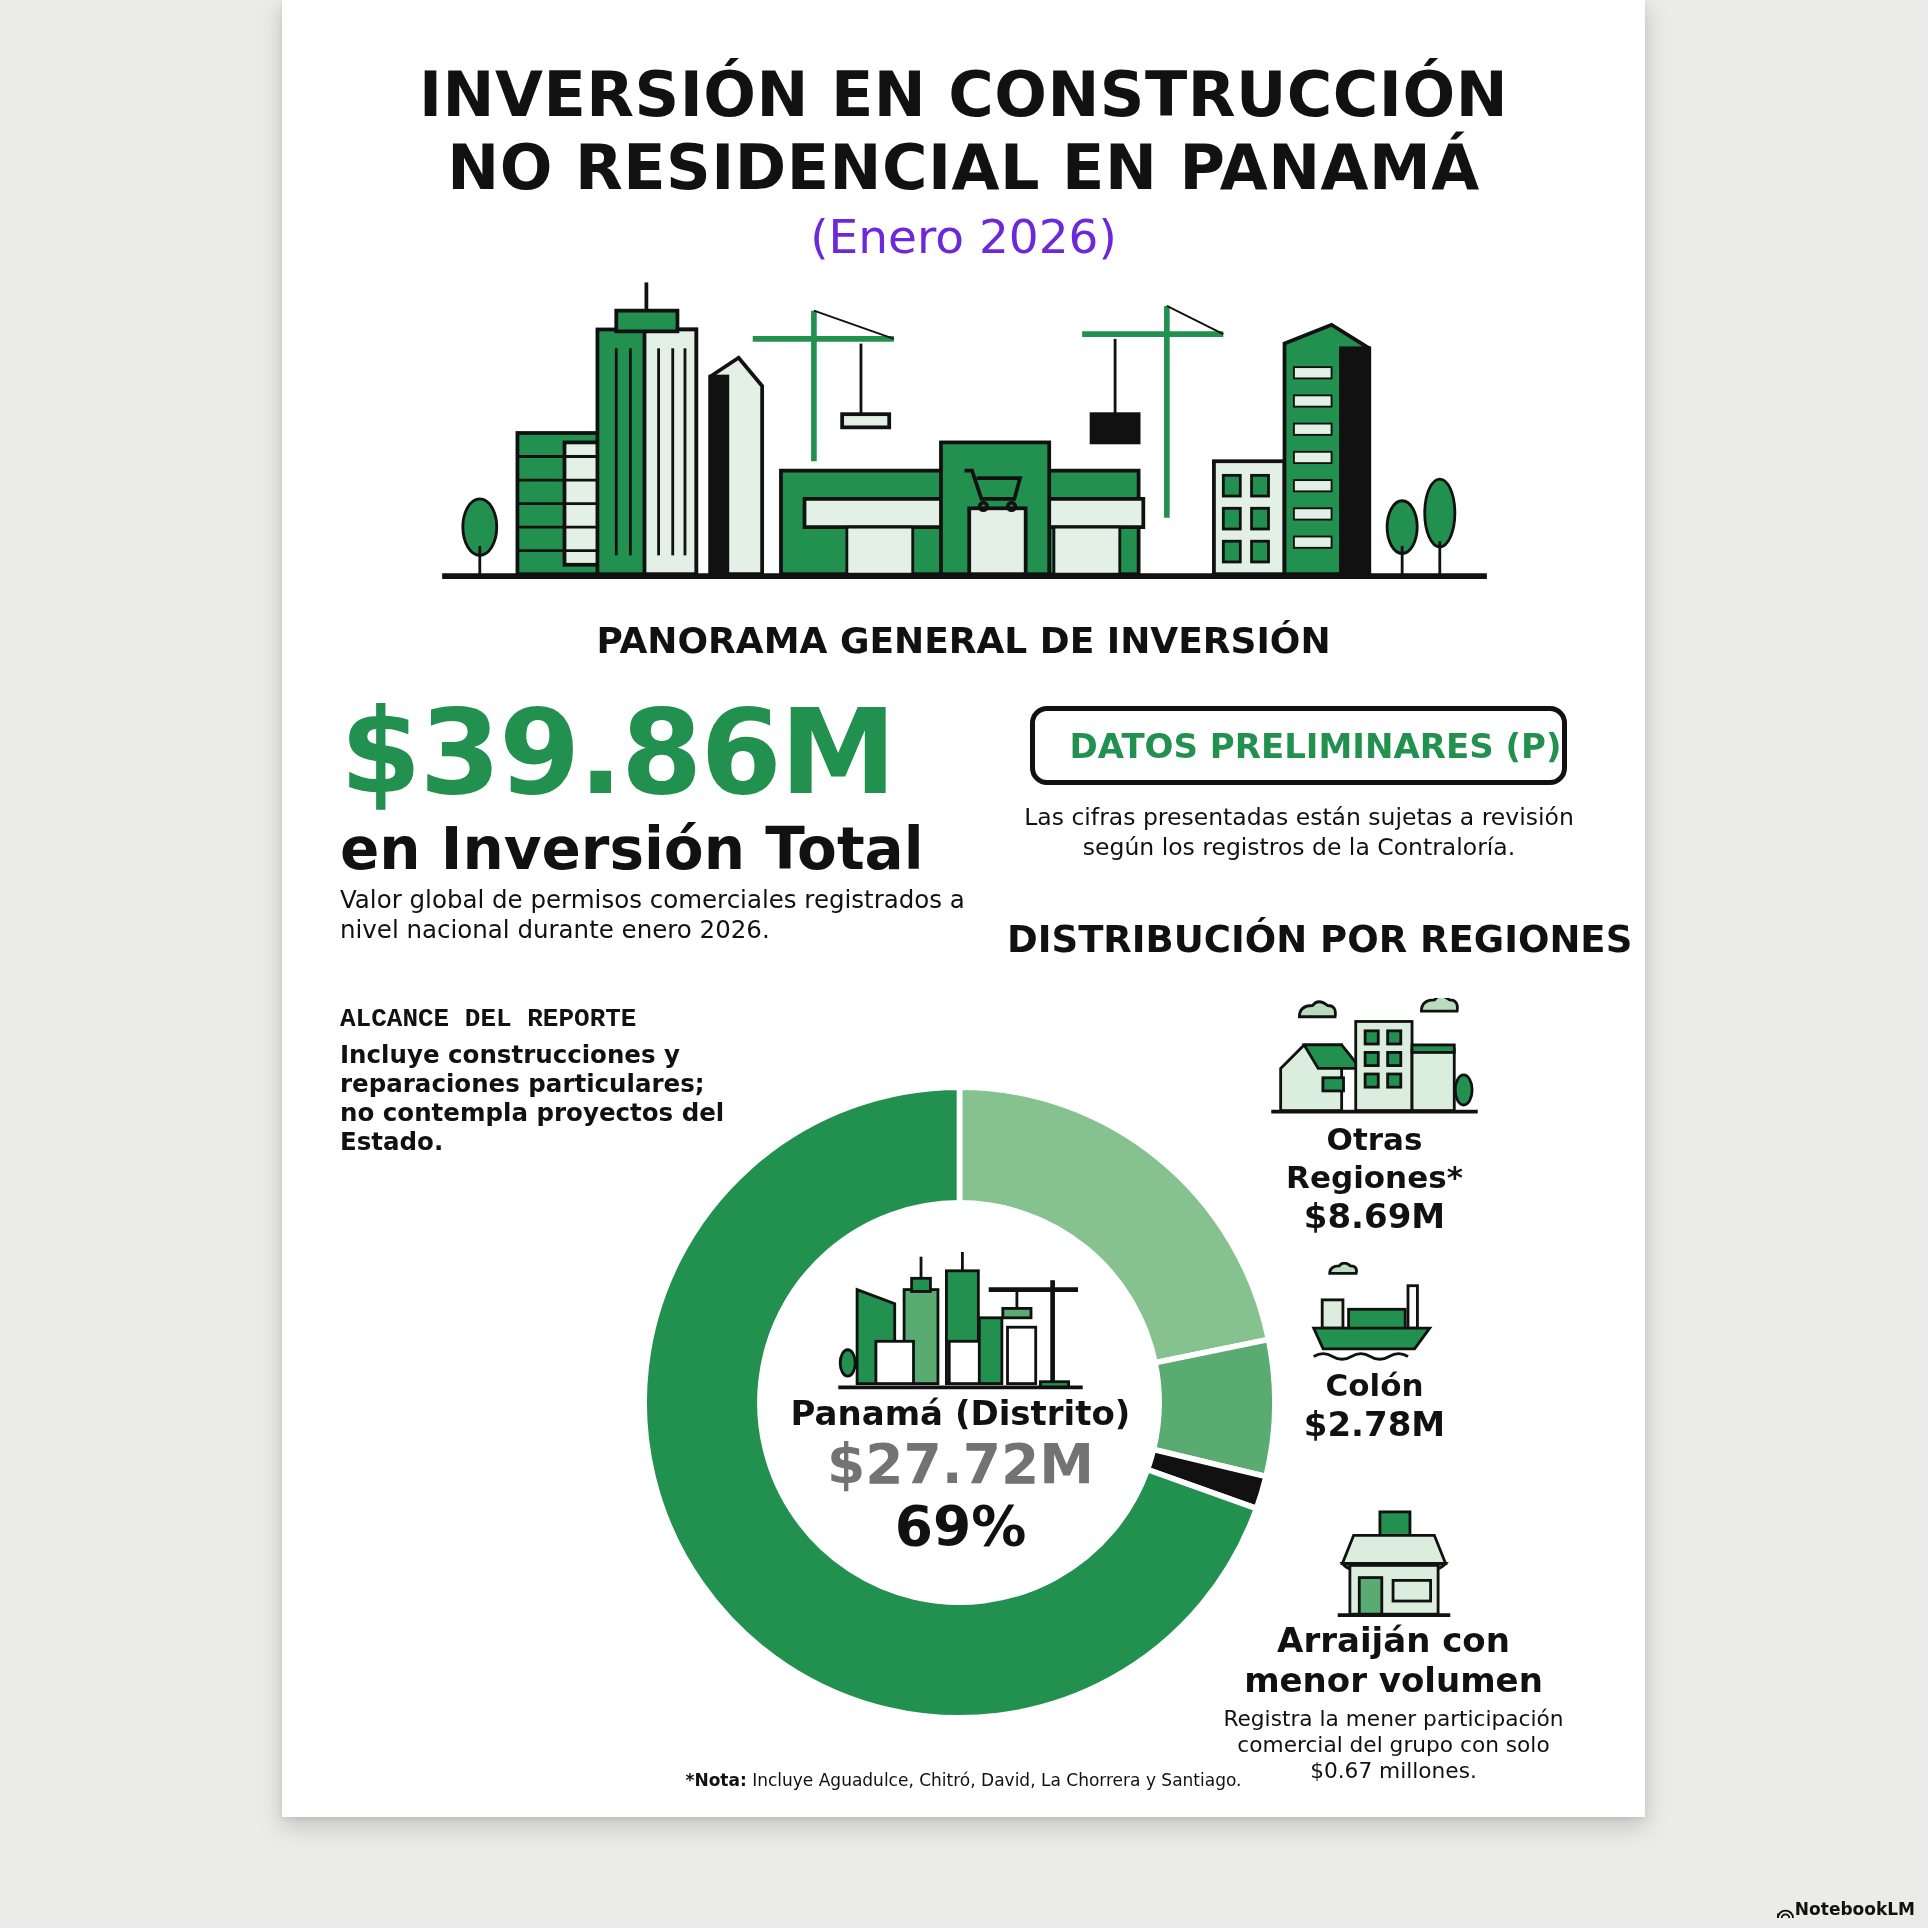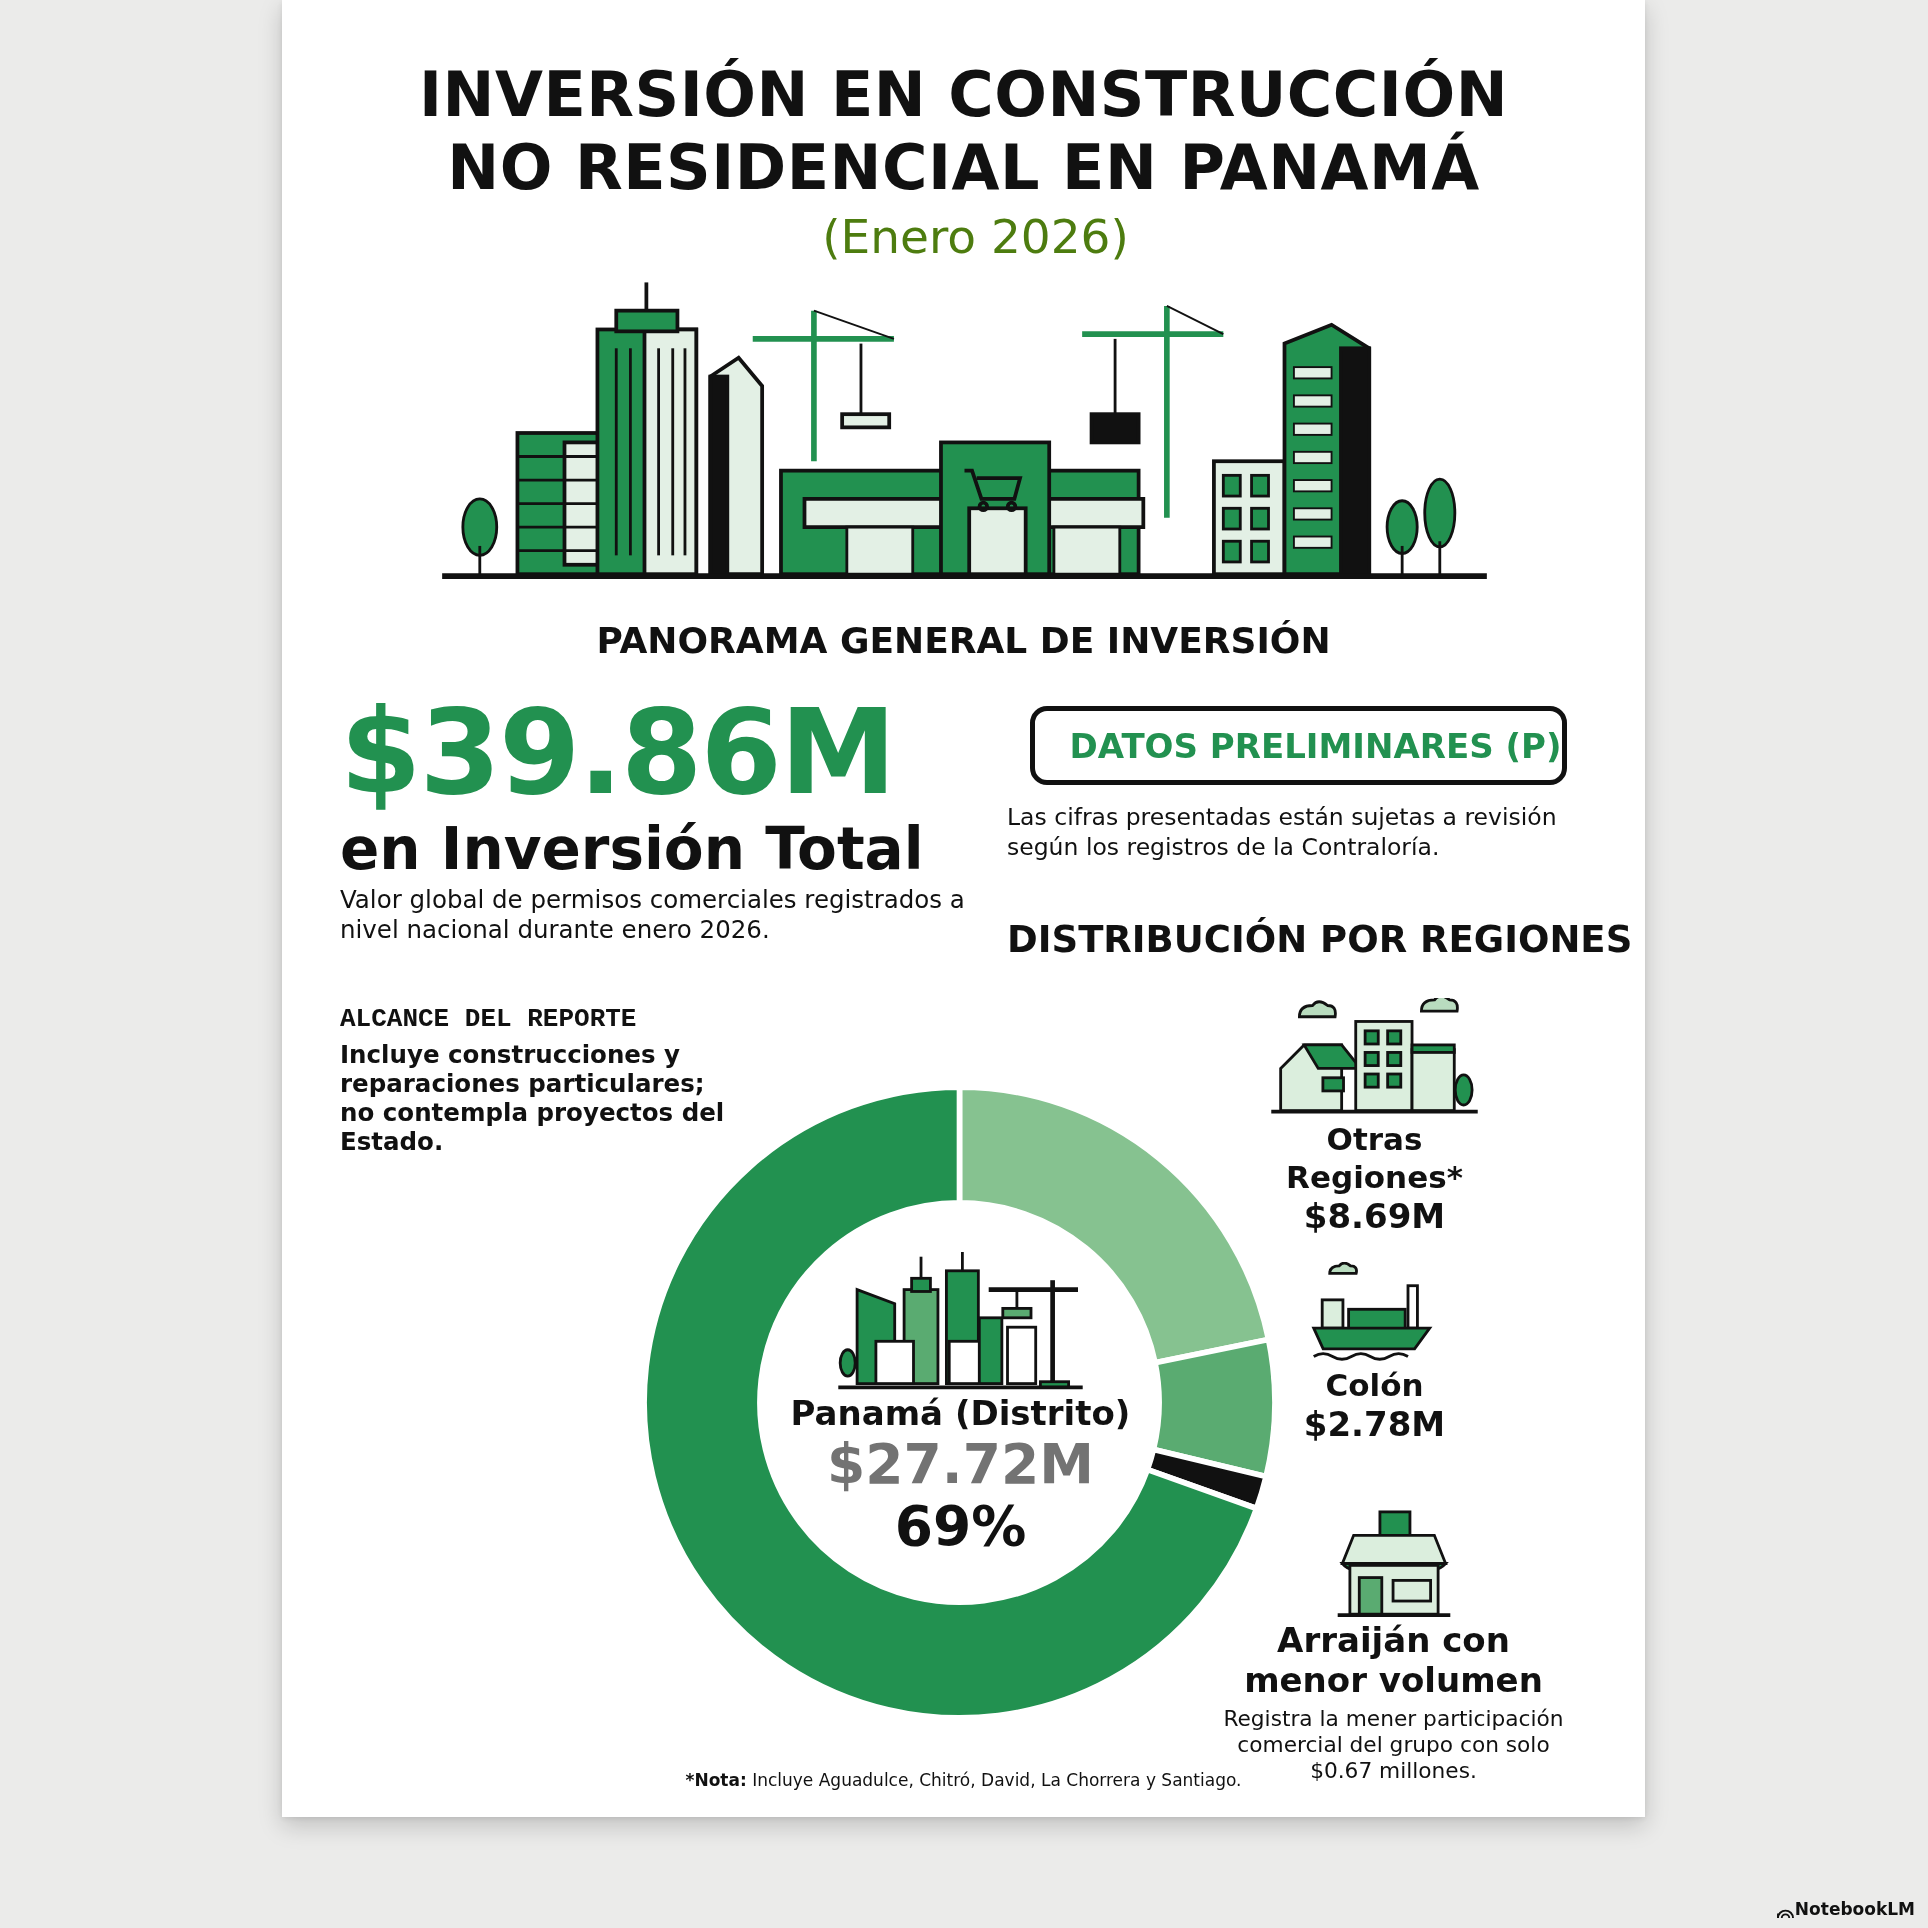--- a/index.html
+++ b/index.html
@@ -14,22 +14,22 @@
     position: absolute; left: 282px; top: 0; width: 1363px; height: 1817px;
     background: #ffffff;
     box-shadow: 0 9.4px 22.6px rgba(0,0,0,0.18), 0 1.9px 5.6px rgba(0,0,0,0.08);
   }
   .title {
     position: absolute; left: 0; width: 100%; top: 58px; text-align: center;
     font-family: "DejaVu Sans", sans-serif; font-weight: bold;
     font-size: 62px; line-height: 73px; letter-spacing: 0.5px; color: #111;
   }
   .subtitle {
-    position: absolute; left: 12px; width: 100%; top: 209px; text-align: center;
-    font-size: 47px; font-weight: normal; color: #4d7c0f;
+    position: absolute; left: 0; width: 100%; top: 209px; text-align: center;
+    font-size: 47px; font-weight: normal; color: #6d28d9;
   }
   .skyline { position: absolute; left: 160px; top: 273px; width: 1045px; height: 320px; }
   .section-title {
     position: absolute; font-weight: bold; color: #111; white-space: nowrap;
   }
   .sec-panorama { left: 0; width: 100%; top: 620px; text-align: center; font-size: 36px; }
   .big-total {
     position: absolute; left: 58px; top: 687px;
     font-size: 117px; font-weight: bold; color: #229150; letter-spacing: -1.9px; line-height: 132px;
   }
@@ -41,21 +41,21 @@
     position: absolute; left: 58px; top: 885px; width: 640px;
     font-size: 24.5px; line-height: 30px; color: #111;
   }
   .prelim-box {
     position: absolute; left: 748px; top: 706px; width: 537px; height: 79px;
     border: 5.6px solid #111; border-radius: 17px; box-sizing: border-box;
     display: flex; align-items: center; justify-content: center;
     font-size: 34px; font-weight: bold; color: #229150; white-space: nowrap; padding-left: 34px;
   }
   .prelim-desc {
-    position: absolute; left: 725px; top: 802px; width: 584px; 
+    position: absolute; left: 725px; top: 802px; width: 584px; text-align: center;
     font-size: 23.5px; line-height: 30px; color: #111;
   }
   .sec-dist { left: 725px; width: 584px; top: 918px; text-align: center; font-size: 37px; }
   .scope-title {
     position: absolute; left: 58px; top: 1004px; font-size: 26px; font-weight: bold; color: #111; font-family: Liberation Mono, monospace;
   }
   .scope-text {
     position: absolute; left: 58px; top: 1040px; width: 395px;
     font-size: 24.5px; line-height: 29px; color: #111; font-weight: bold;
   }

